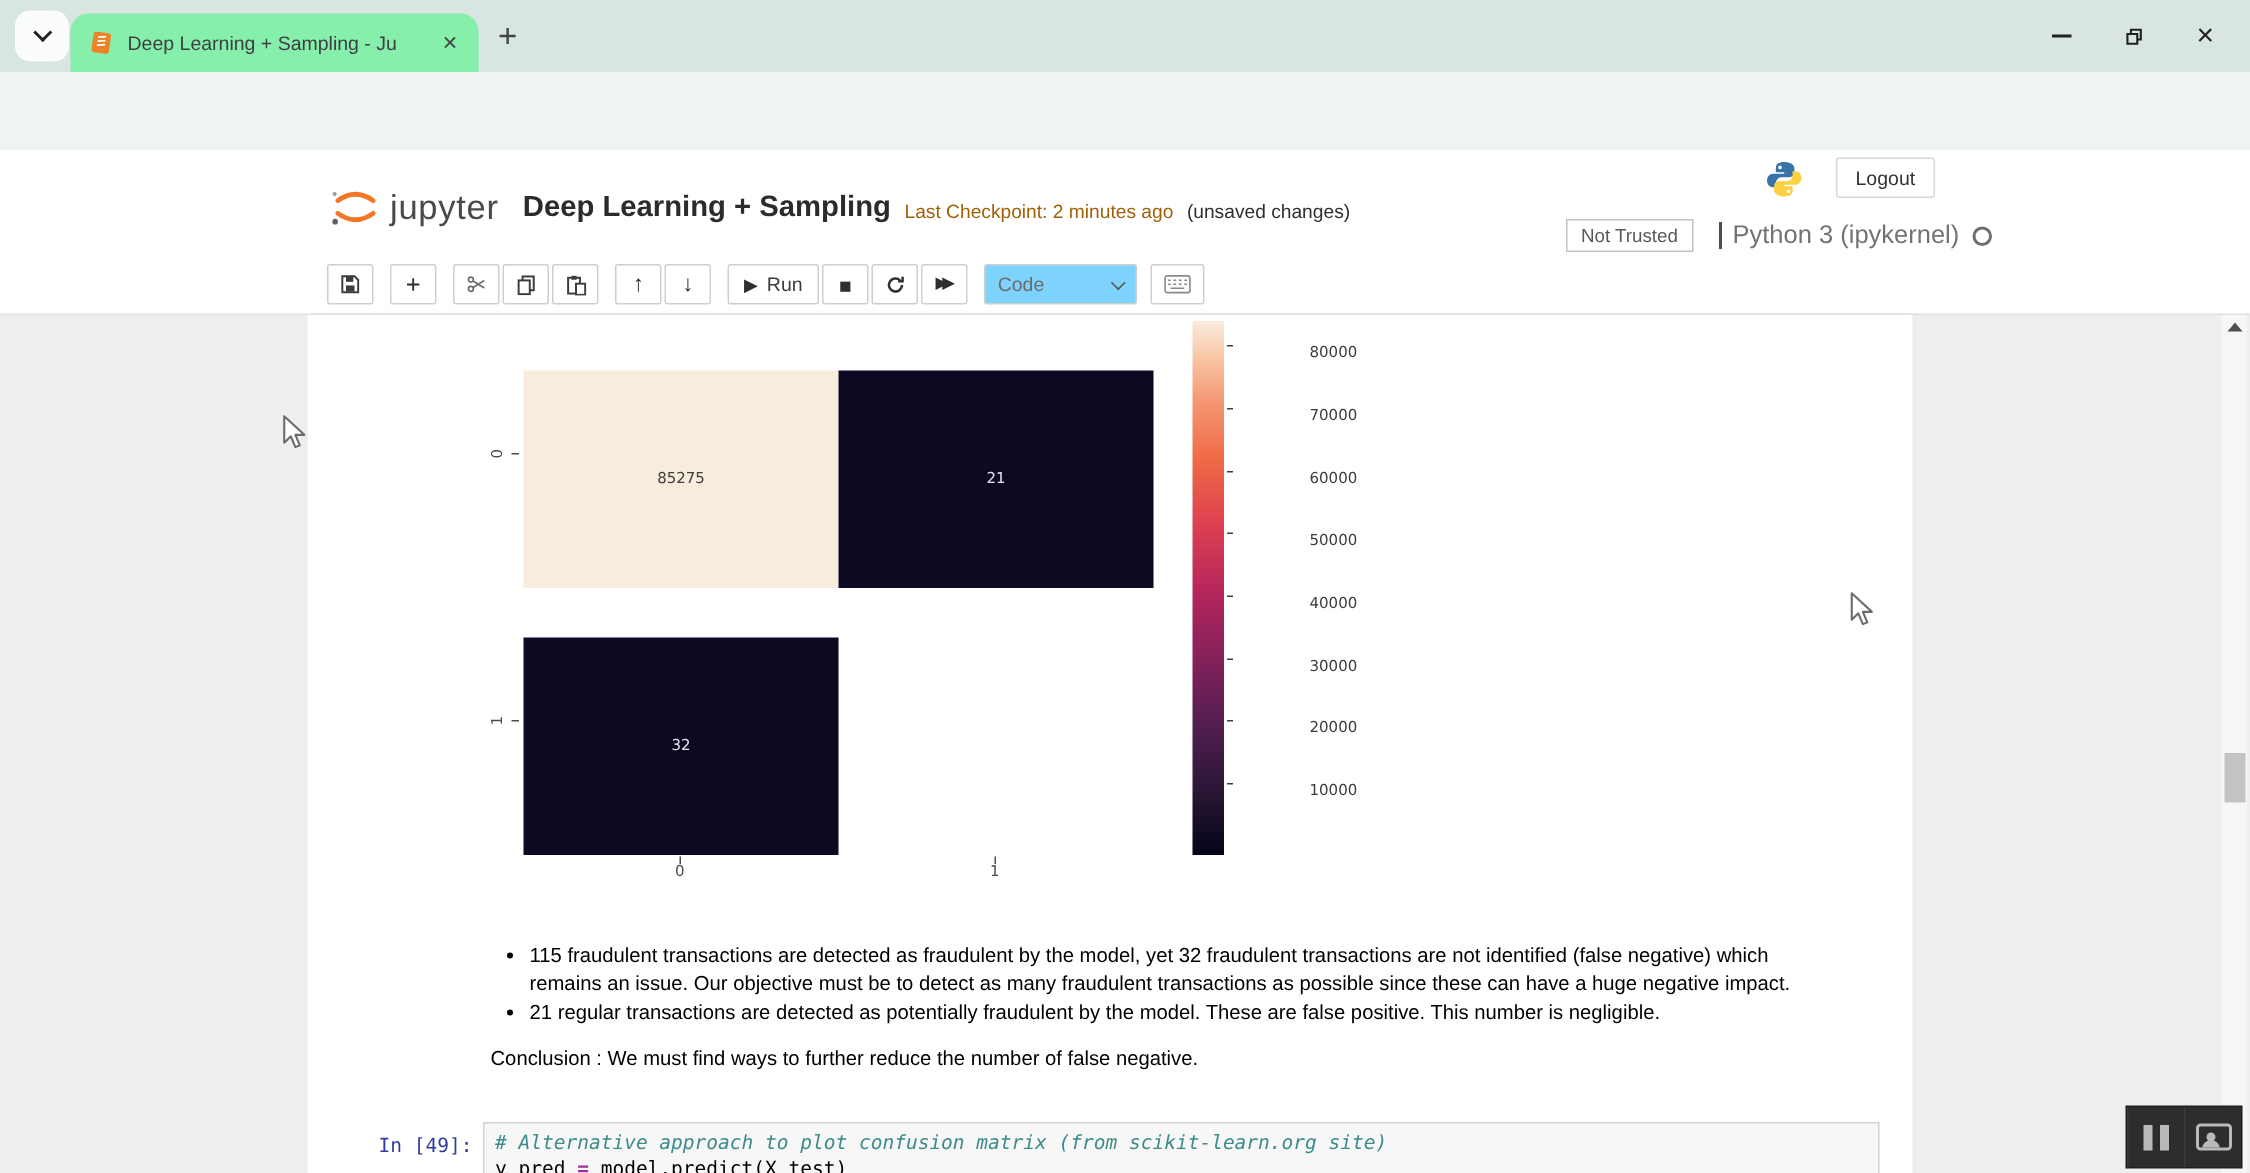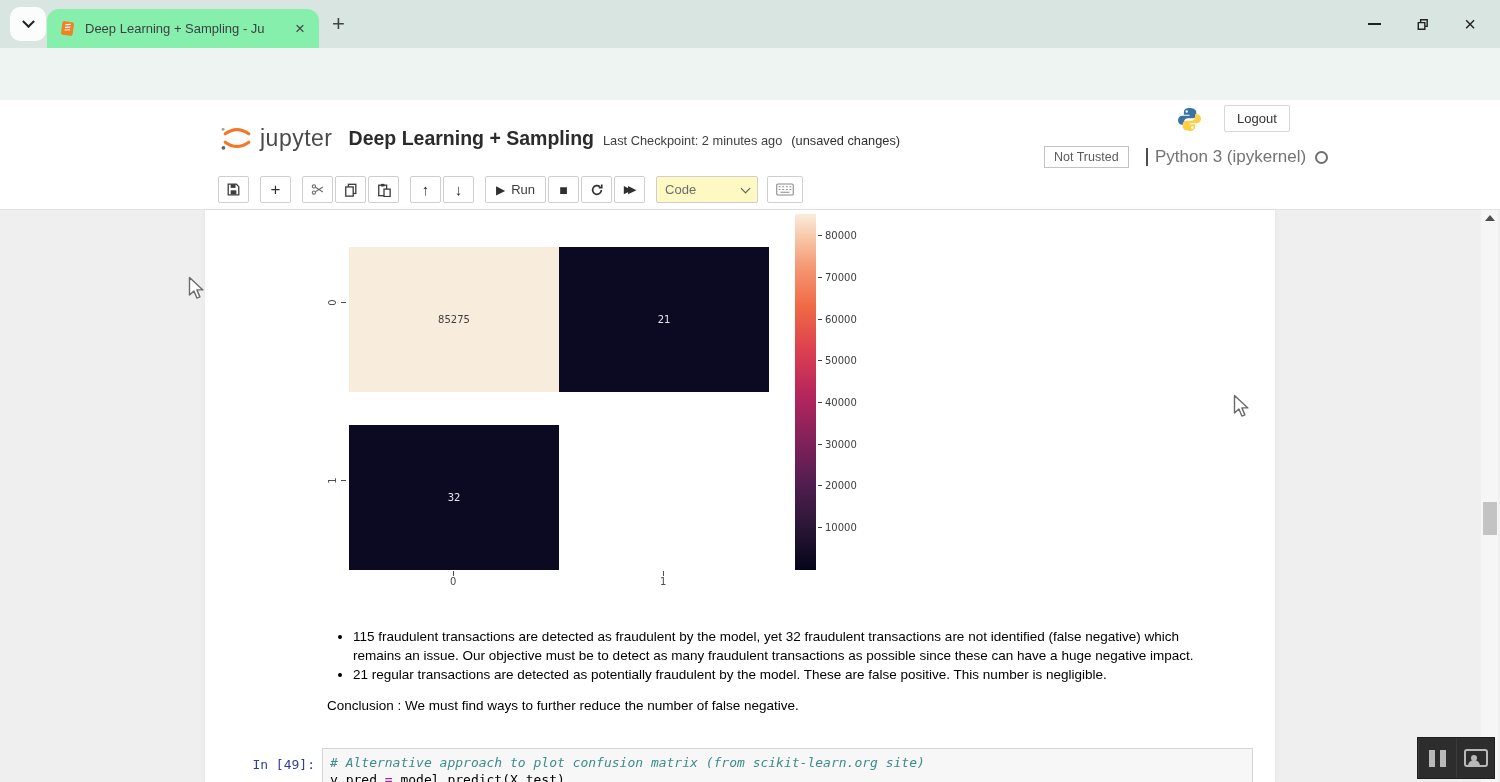--- a/index.html
+++ b/index.html
@@ -25,57 +25,57 @@
   .teal-div { position:absolute; top:62px; left:1322px; width:3px; height:23px; border-radius:2px; background:#43c8d3; }
   .ext-badge { position:absolute; top:66px; left:1422px; background:#e8372c; color:#fff; font-size:7px; font-weight:bold; padding:2px 3px; border-radius:2px; letter-spacing:0; white-space:nowrap; }
   .kebab { position:absolute; top:60px; left:1471px; width:26px; height:26px; display:flex; flex-direction:column; align-items:center; justify-content:center; gap:3px; }
   .kebab i { width:3.5px; height:3.5px; border-radius:50%; background:#33403c; }
 
   
   .ju-chrome { position:absolute; top:100px; left:0; width:1500px; height:110px; background:#fff; border-bottom:1px solid #e2e2e2; }
   .ju-head { position:absolute; top:20px; left:218px; height:36px; display:flex; align-items:center; }
   .wordmark { font-size:23px; color:#4a4a4a; letter-spacing:0.5px; margin-left:4px; }
   .nb-title { font-size:19.5px; color:#2b2b2b; margin-left:16px; }
-  .chkpt { font-size:12.8px; color:#404040; margin-left:9px; margin-top:5px; }
+  .chkpt { font-size:12.8px; color:#a16207; margin-left:9px; margin-top:5px; }
   .unsaved { font-size:12.8px; color:#2f2f2f; margin-left:9px; margin-top:5px; }
   .pylogo { position:absolute; top:6px; left:1176px; }
   .logout { position:absolute; top:5px; left:1224px; background:#fff; border:1px solid #d8d8d8; border-radius:2px; font-size:13px; color:#333; padding:5px 12px; }
 
   .menubar { position:absolute; top:42px; left:0; width:1500px; height:33px; }
   .menu { position:absolute; left:222px; top:0; display:flex; }
   .menu-item { font-size:14px; color:#3a3a3a; padding:7px 13px; }
   .not-trusted { position:absolute; left:1044px; top:4px; border:1px solid #c3c3c3; background:#fff; font-size:12.5px; color:#5a5a5a; padding:3px 9px; }
   .kernel-ind { position:absolute; left:1146px; top:5px; display:flex; align-items:center; }
   .kernel-bar { width:2px; height:18px; background:#4d4d4d; margin-right:7px; }
   .kernel-name { font-size:17px; color:#737373; }
   .kernel-circle { width:13px; height:13px; border:2px solid #6f6f6f; border-radius:50%; margin-left:9px; }
 
   .toolbar { position:absolute; top:76px; left:218px; display:flex; align-items:center; }
   .tgroup { display:flex; margin-right:9px; }
   .tbtn { height:27px; min-width:31px; background:#fff; border:1px solid #cfcfcf; border-radius:2px; margin-right:2px; display:flex; align-items:center; justify-content:center; color:#3c3c3c; font-size:13px; padding:0 7px; }
   .tbtn.run { padding:0 10px; gap:6px; }
   .glyph { font-size:13px; color:#2f2f2f; line-height:1; }
   .ffglyph { letter-spacing:-4px; font-size:11px; margin-right:3px; }
-  .cellsel { height:27px; width:102px; background:#fef9c3; border:1px solid #cfcfcf; border-radius:2px; display:flex; align-items:center; justify-content:space-between; padding:0 8px; font-size:13px; color:#6c6c6c; margin-right:9px; }
+  .cellsel { height:27px; width:102px; background:#7dd3fc; border:1px solid #cfcfcf; border-radius:2px; display:flex; align-items:center; justify-content:space-between; padding:0 8px; font-size:13px; color:#6c6c6c; margin-right:9px; }
   .selchev { width:7px; height:7px; border-right:1.6px solid #555; border-bottom:1.6px solid #555; transform:rotate(45deg); margin-top:-3px; }
 
   
   .site { position:absolute; top:210px; left:0; width:1500px; height:572px; background:#efefef; }
   .page { position:absolute; left:205px; top:0; width:1070px; height:572px; background:#fff; overflow:hidden; box-shadow:0 0 5px rgba(0,0,0,0.05); }
 
   
   .hm-axes { position:absolute; left:144px; top:4px; width:420px; height:356px; display:grid; grid-template-columns:210px 210px; grid-template-rows:178px 178px; }
   .hm-cell { display:flex; align-items:center; justify-content:center; font-family:"DejaVu Sans",sans-serif; font-size:10px;margin-top:33px; }
   .hm-ytick { position:absolute; font-family:"DejaVu Sans",sans-serif; font-size:10px; color:#4d4d4d; transform:rotate(-90deg); }
   .hm-xtick { position:absolute; font-family:"DejaVu Sans",sans-serif; font-size:10px; color:#4d4d4d; }
   .tickmark-y { position:absolute; width:5px; height:1px; background:#4d4d4d; }
   .tickmark-x { position:absolute; width:1px; height:5px; background:#4d4d4d; }
   .cbar { position:absolute; left:590px; top:4px; width:21px; height:356px;
     background:linear-gradient(to top,#03051a 0%,#2a1636 12%,#541e50 25%,#85215b 37%,#b8275c 50%,#dd4050 62%,#ef6a45 74%,#f59774 85%,#f7c5a4 93%,#faebdd 100%); }
-  .cbtick { position:absolute; left:613px; font-family:"DejaVu Sans",sans-serif; font-size:10px; color:#3d3d3d; display:flex; align-items:center; }
+  .cbtick { position:absolute; left:613px; font-family:"DejaVu Sans",sans-serif; font-size:10px; color:#3d3d3d; display:flex; align-items:flex-start;gap:48px; }
   .cbtick i { width:4px; height:1px; background:#3d3d3d; margin-right:3px; }
 
   
   .md { position:absolute; left:122px; top:404px; width:902px; font-size:13.5px; color:#000; line-height:18.5px; }
   .md ul { margin:14px 0 0 26px; }
   .md li { margin-bottom:0.5px; }
   .md .concl { margin-top:13px; }
 
   
   .prompt { position:absolute; left:24px; top:547px; width:86px; text-align:right; font-family:"DejaVu Sans Mono",monospace; font-size:13px; color:#303f9f; }

